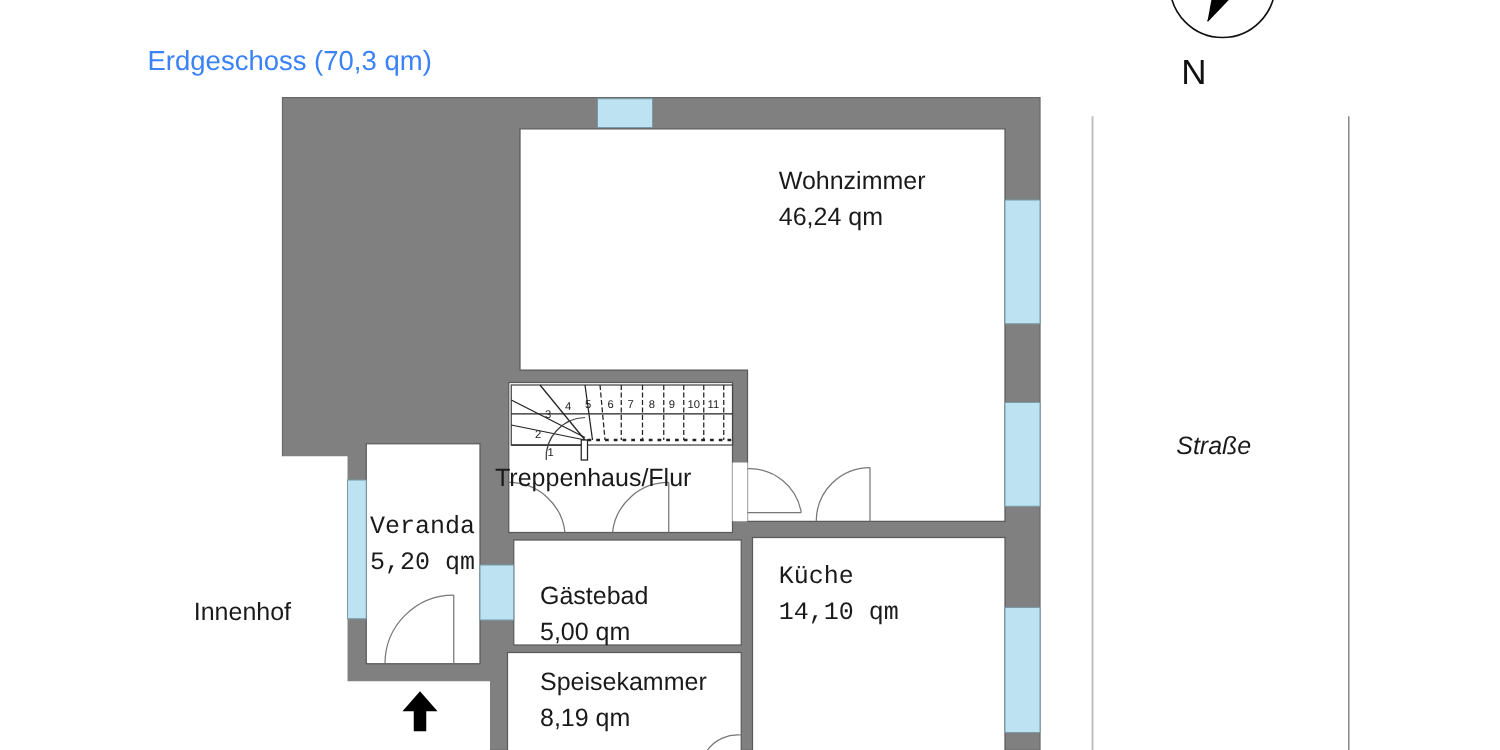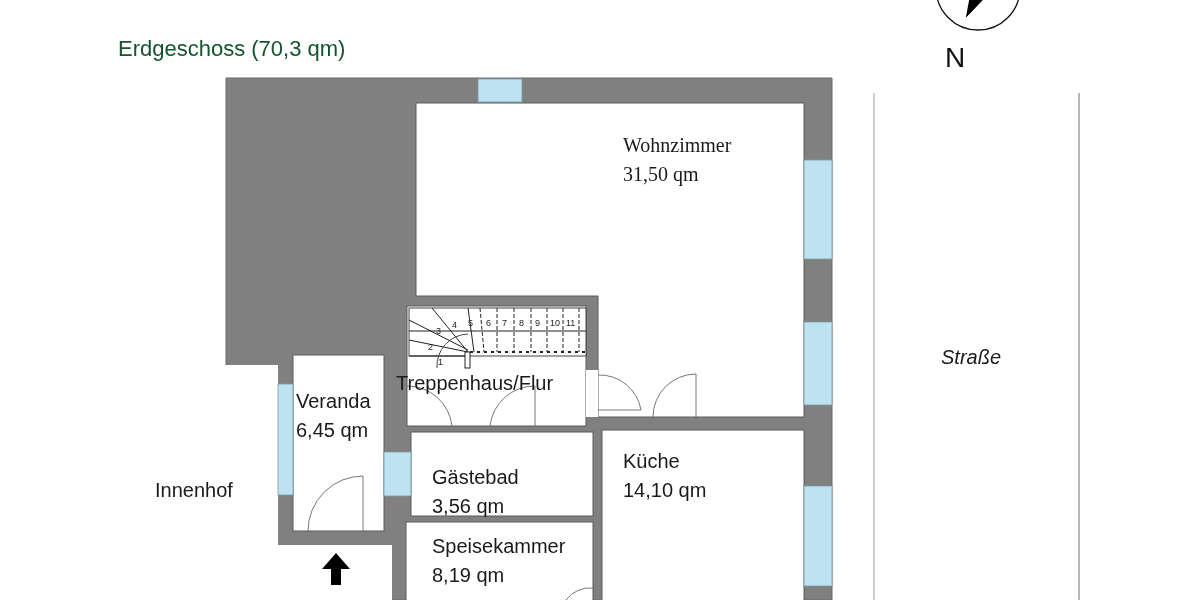--- a/index.html
+++ b/index.html
@@ -1,20 +1,20 @@
 <!DOCTYPE html>
 <html><head>
   <meta charset="utf-8">
   <style>
     html, body { margin: 0; padding: 0; background: #ffffff; }
     body { width: 1200px; height: 600px; overflow: hidden; position: relative;
            font-family: "Liberation Sans", "DejaVu Sans", sans-serif; color: #1a1a1a; }
     #plan { position: absolute; left: 0; top: 0; width: 1200px; height: 600px; }
     .lbl { position: absolute; font-size: 20px; line-height: 29px; color: #1a1a1a; white-space: nowrap; }
-    .title { position: absolute; left: 118px; top: 36px; font-size: 22px; color: #14532d; white-space: nowrap; }
+    .title { position: absolute; left: 118px; top: 36px; font-size: 22px; color: #3b82f6; white-space: nowrap; }
     .north { position: absolute; left: 945px; top: 42px; font-size: 28px; color: #111; }
   </style>
 </head>
 <body>
 
 <svg id="plan" viewBox="0 0 1200 600" xmlns="http://www.w3.org/2000/svg">
 
   <g fill="#808080" stroke="#6a6a6a" stroke-width="1">
 
     <polygon points="226,78 832,78 832,600 226,600 226,600" fill="#808080"></polygon>
@@ -113,40 +113,40 @@
   <g>
     <circle cx="978" cy="-12" r="42" fill="#fff" stroke="#111" stroke-width="1.3"></circle>
     <polygon points="966,17 970,-5 990,-8" fill="#000"></polygon>
     <polygon points="966,17 990,-8 978,4" fill="#fff" stroke="#000" stroke-width="1"></polygon>
   </g>
 </svg>
 
 <div class="title">Erdgeschoss (70,3 qm)</div>
 <div class="north">N</div>
 
-<div class="lbl" style="left:623px; top:131px;font-family:Liberation Serif, serif;">
+<div class="lbl" style="left:623px; top:131px;">
   <div>Wohnzimmer</div>
-  <div>31,50 qm</div>
+  <div>46,24 qm</div>
 </div>
 
 <div class="lbl" style="left:396px; top:369px;">
   <div>Treppenhaus/Flur</div>
 </div>
 
-<div class="lbl" style="left:296px; top:387px;">
+<div class="lbl" style="left:296px; top:407px;font-family:Liberation Mono, monospace;">
   <div>Veranda</div>
-  <div>6,45 qm</div>
+  <div>5,20 qm</div>
 </div>
 
 <div class="lbl" style="left:432px; top:447px;margin-top:16px;">
   <div>Gästebad</div>
-  <div>3,56 qm</div>
+  <div>5,00 qm</div>
 </div>
 
-<div class="lbl" style="left:623px; top:447px;">
+<div class="lbl" style="left:623px; top:447px;font-family:Liberation Mono, monospace;">
   <div>Küche</div>
   <div>14,10 qm</div>
 </div>
 
 <div class="lbl" style="left:432px; top:532px;">
   <div>Speisekammer</div>
   <div>8,19 qm</div>
 </div>
 
 <div class="lbl" style="left:155px; top:476px;">Innenhof</div>

